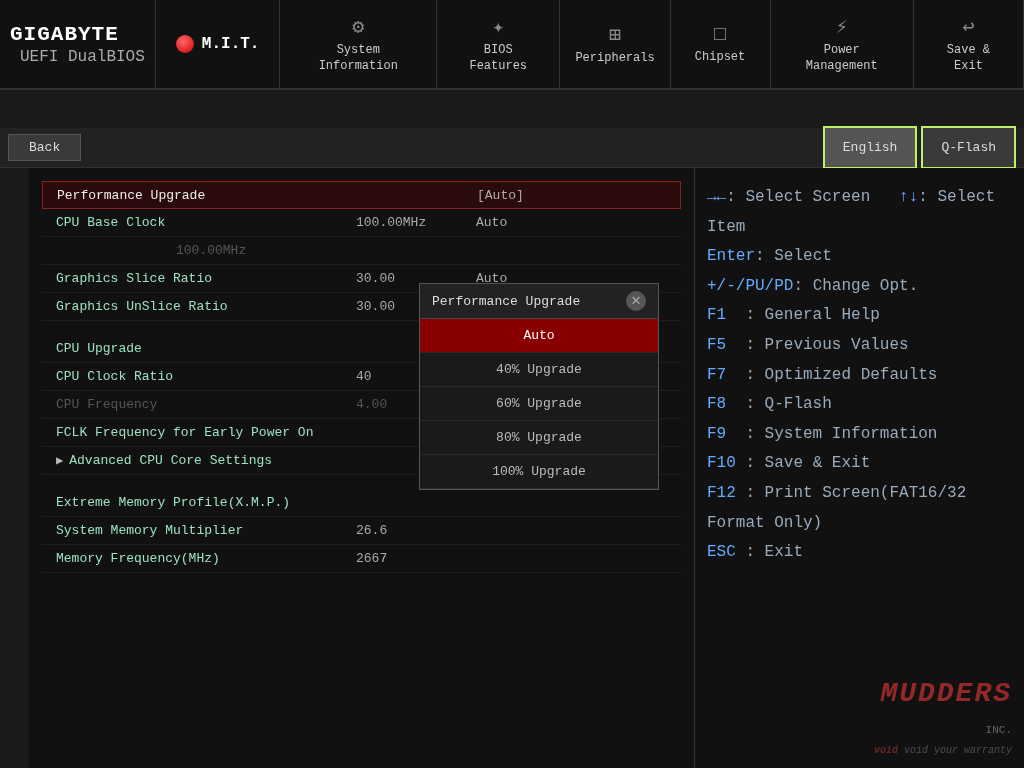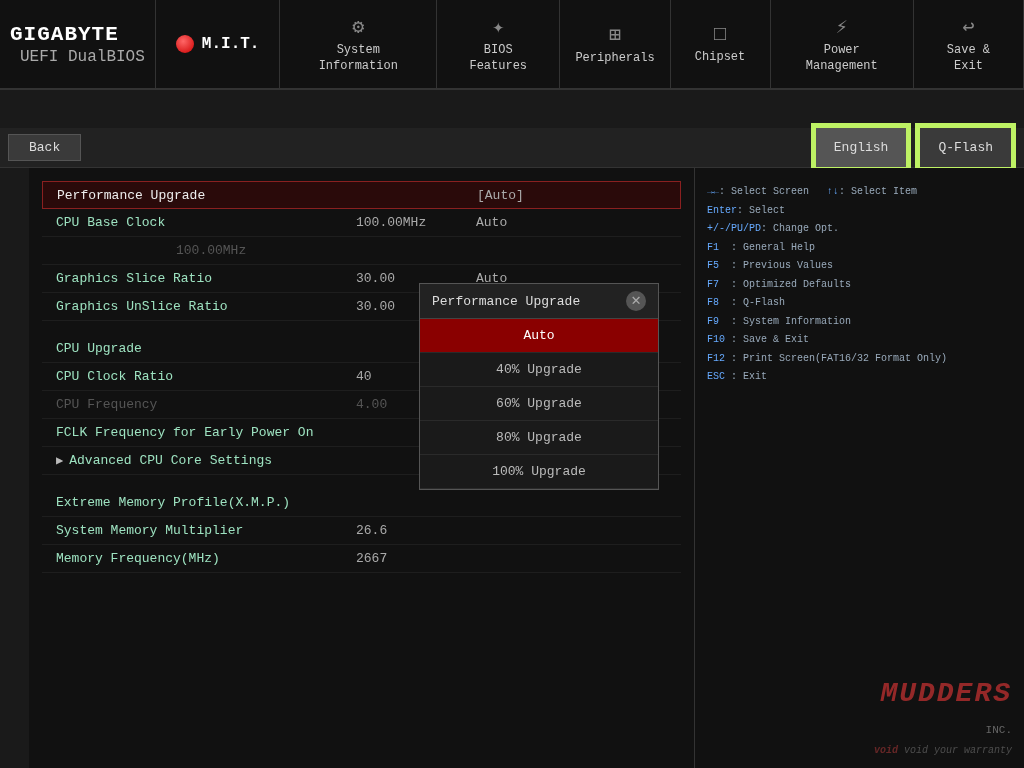--- a/index.html
+++ b/index.html
@@ -124,21 +124,21 @@
       cursor: pointer;
     }
 
     #sub-right {
       margin-left: auto;
       display: flex;
     }
 
     .lang-btn {
       background: #3a3a3a;
-      border: 5px solid #bef264;
+      border: 2px solid #bef264;
       color: #ddd;
       padding: 12px 18px;
       font-family: 'Courier New', monospace;
       font-size: 13px;
       cursor: pointer;
       margin-left: 4px;
       text-align: center;
     }
 
     .lang-btn.active {
@@ -277,21 +277,21 @@
     }
 
     .dropdown-option.selected {
       background: #8a0000;
       color: #fff;
     }
 
     
     .info-line {
       color: #9ab;
-      font-size: 10px;
+      font-size: 16px;
       line-height: 1.85;
     }
 
     .info-key {
       color: #6af;
     }
 
     
     #watermark {
       position: absolute;

